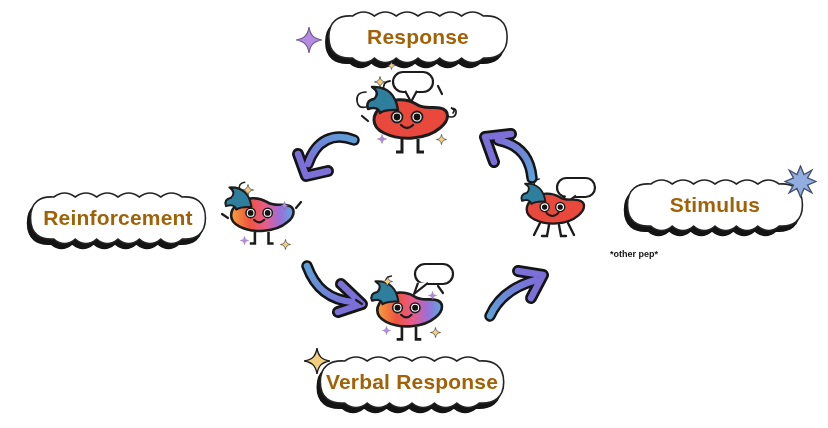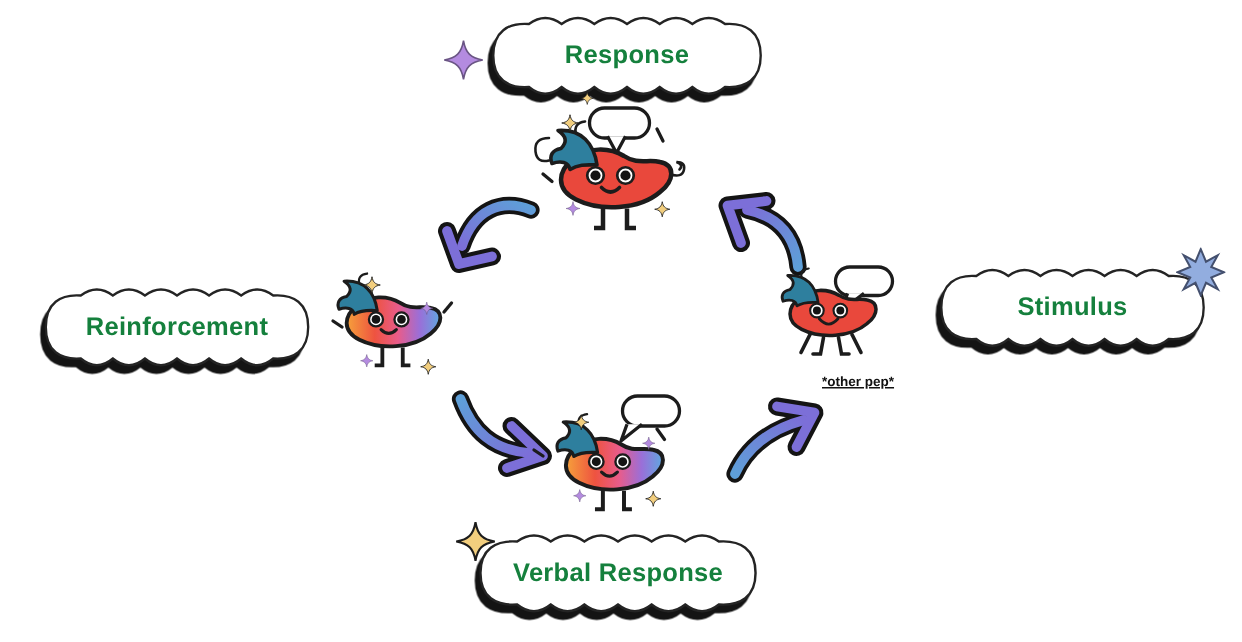--- a/index.html
+++ b/index.html
@@ -4,23 +4,23 @@
 <style>
   html,body{margin:0;padding:0;background:#fff;}
   .canvas{position:relative;width:828px;height:428px;background:#fff;overflow:hidden;
           font-family:"Liberation Sans",sans-serif;}
   .abs{position:absolute;overflow:visible;}
   .cloud{position:absolute;}
   .cloud .cloud-shape{position:absolute;left:0;top:0;width:100%;height:100%;overflow:visible;
           filter:drop-shadow(-3px 5px 0 #141414);}
   .cloud-shape path{fill:#ffffff;stroke:#242424;stroke-width:1.6;}
   .cloud-label{position:relative;z-index:2;width:100%;height:100%;display:flex;
-          align-items:center;justify-content:center;font-weight:bold;font-size:17px;
-          color:#15803d;letter-spacing:.2px;}
-  .caption{position:absolute;font-weight:bold;font-size:9px;color:#111;text-align:left;text-decoration:underline;}
+          align-items:center;justify-content:center;font-weight:bold;font-size:21px;
+          color:#a16207;letter-spacing:.2px;}
+  .caption{position:absolute;font-weight:bold;font-size:9px;color:#111;text-align:right;}
   .bubble{fill:#fff;stroke:#1c1c1c;stroke-width:2.2;}
   .bubble-tail{fill:#fff;stroke:#1c1c1c;stroke-width:2.2;stroke-linejoin:round;}
   .body-line{stroke:#1c1c1c;stroke-width:3;stroke-linejoin:round;}
   .stem{fill:#2E7F9E;stroke:#1c1c1c;stroke-width:2.4;stroke-linejoin:round;}
   .stalk{fill:none;stroke:#1c1c1c;stroke-width:1.8;stroke-linecap:round;}
   .eye-w{fill:#fff;stroke:#1c1c1c;stroke-width:1.8;}
   .pupil{fill:#141414;}
   .mouth{fill:none;stroke:#1c1c1c;stroke-width:2.4;stroke-linecap:round;}
   .leg{fill:none;stroke:#1c1c1c;stroke-width:3;stroke-linecap:butt;}
   .leg-thin{fill:none;stroke:#1c1c1c;stroke-width:2.4;stroke-linecap:round;}

